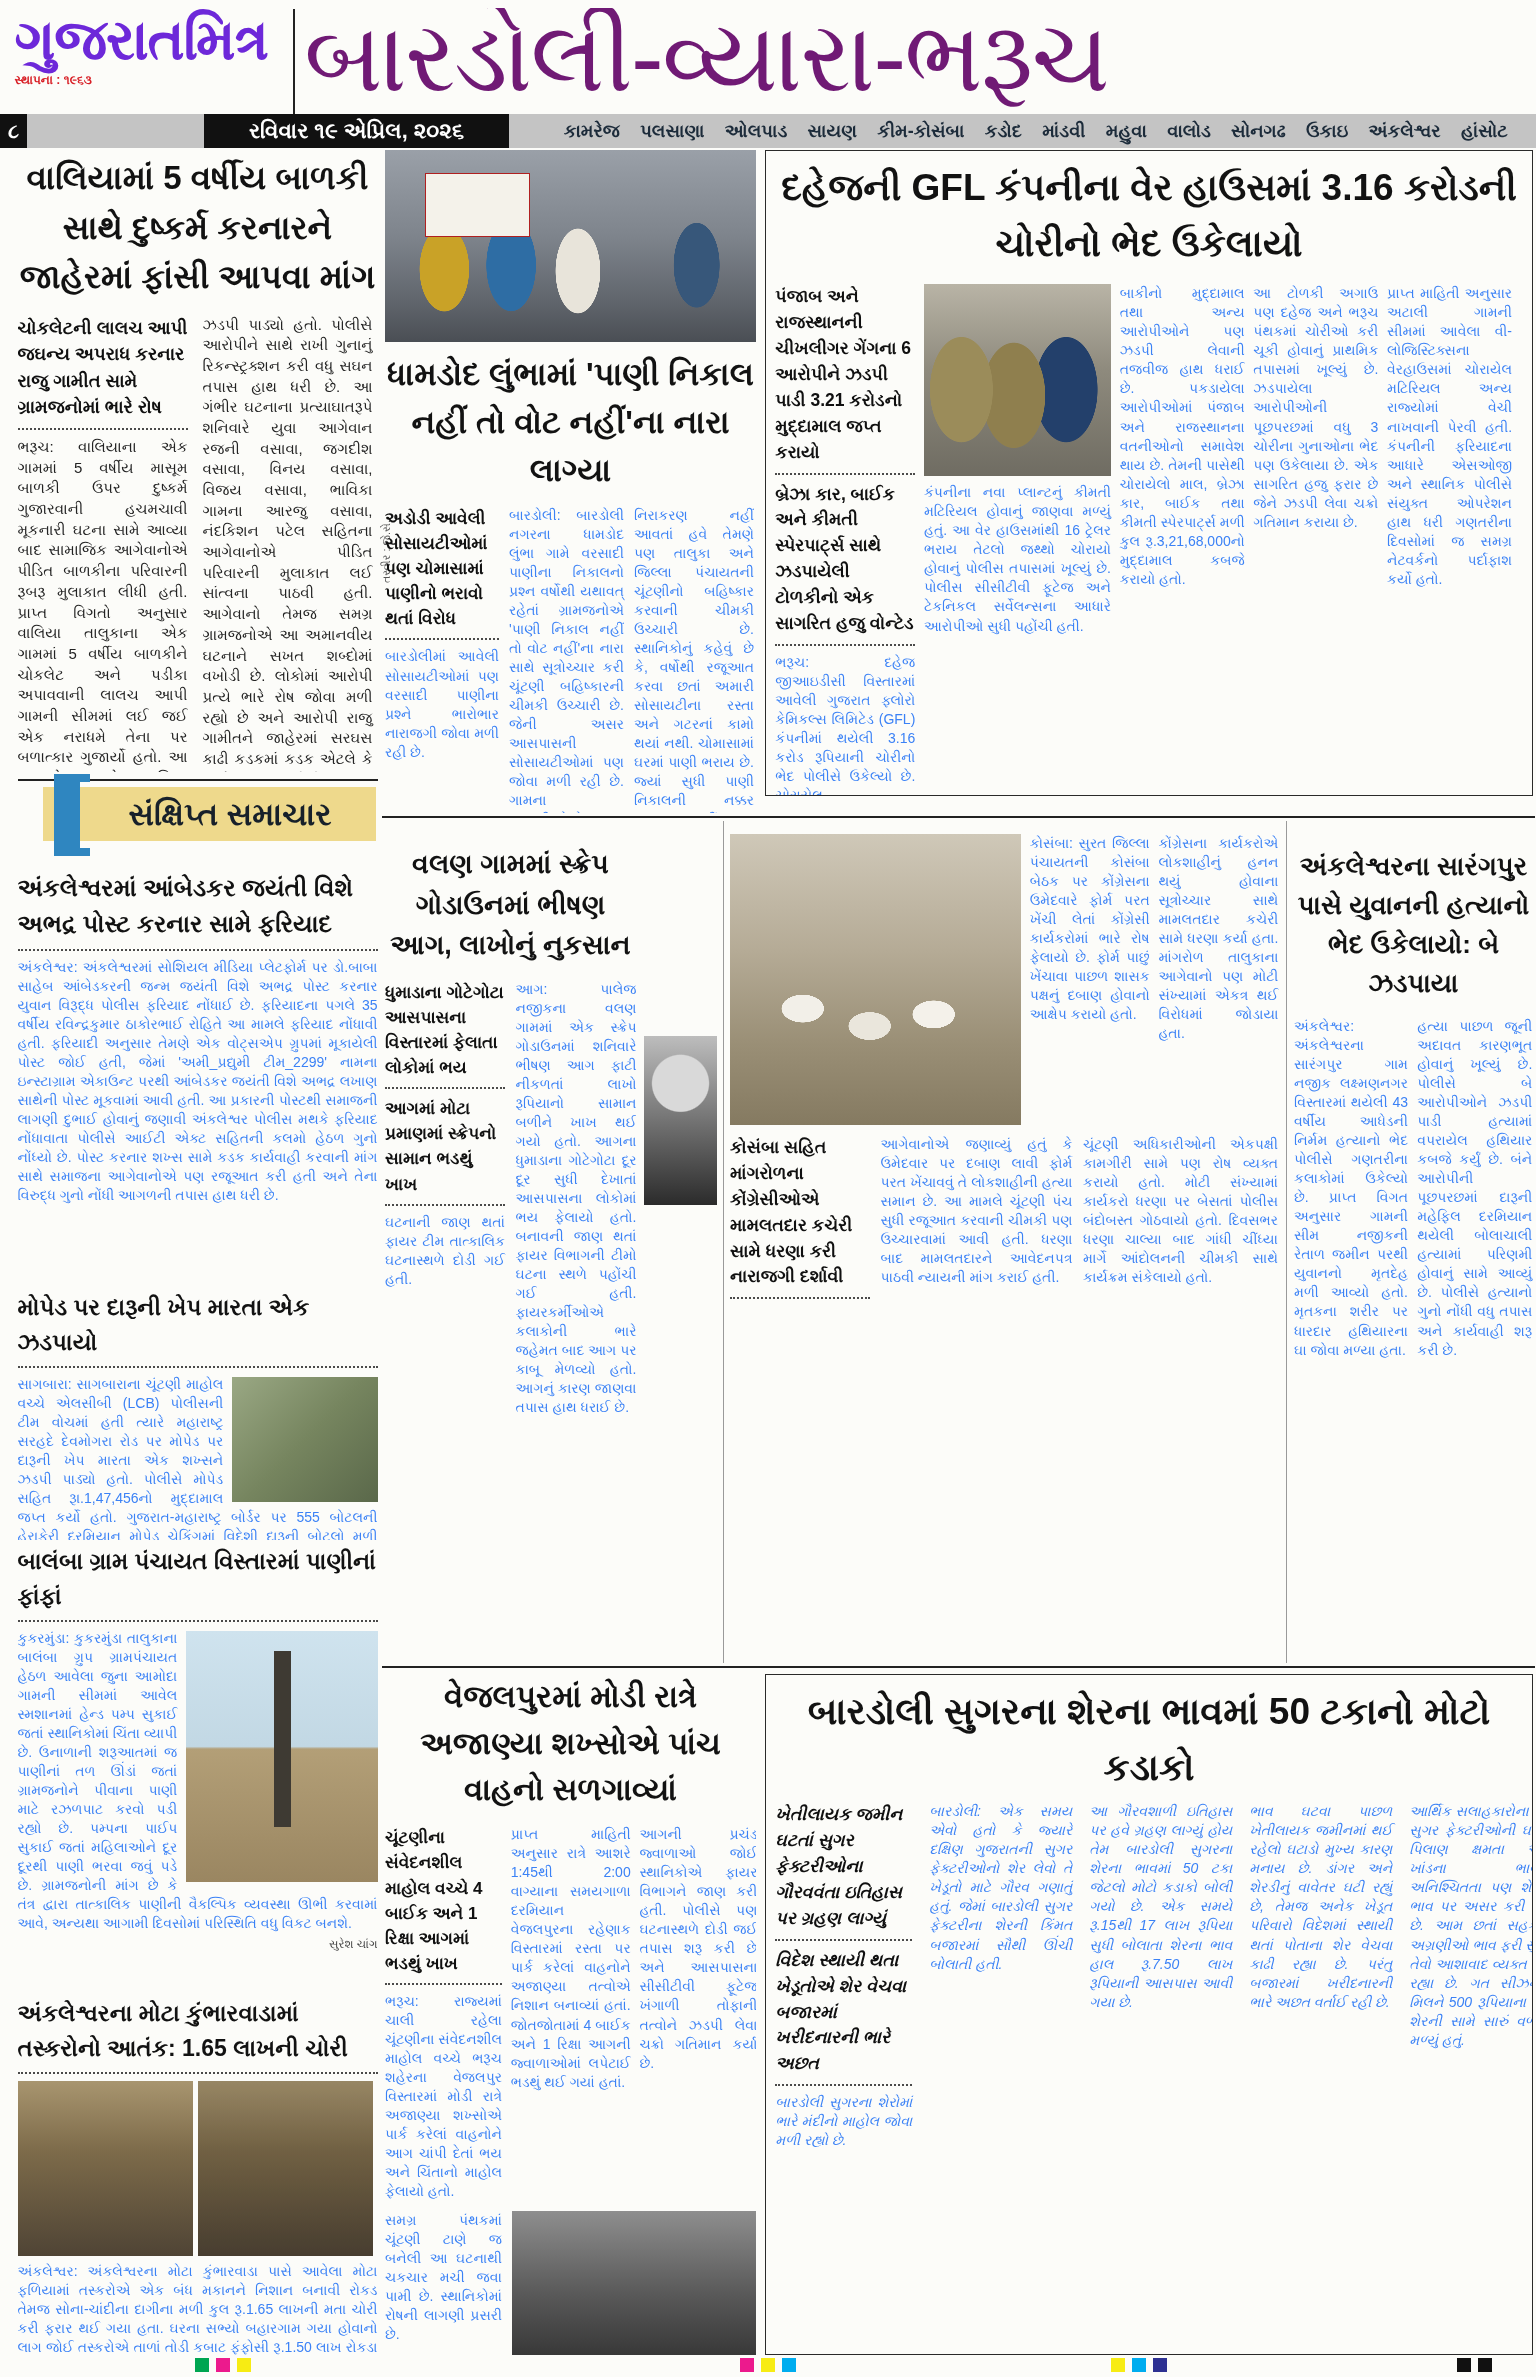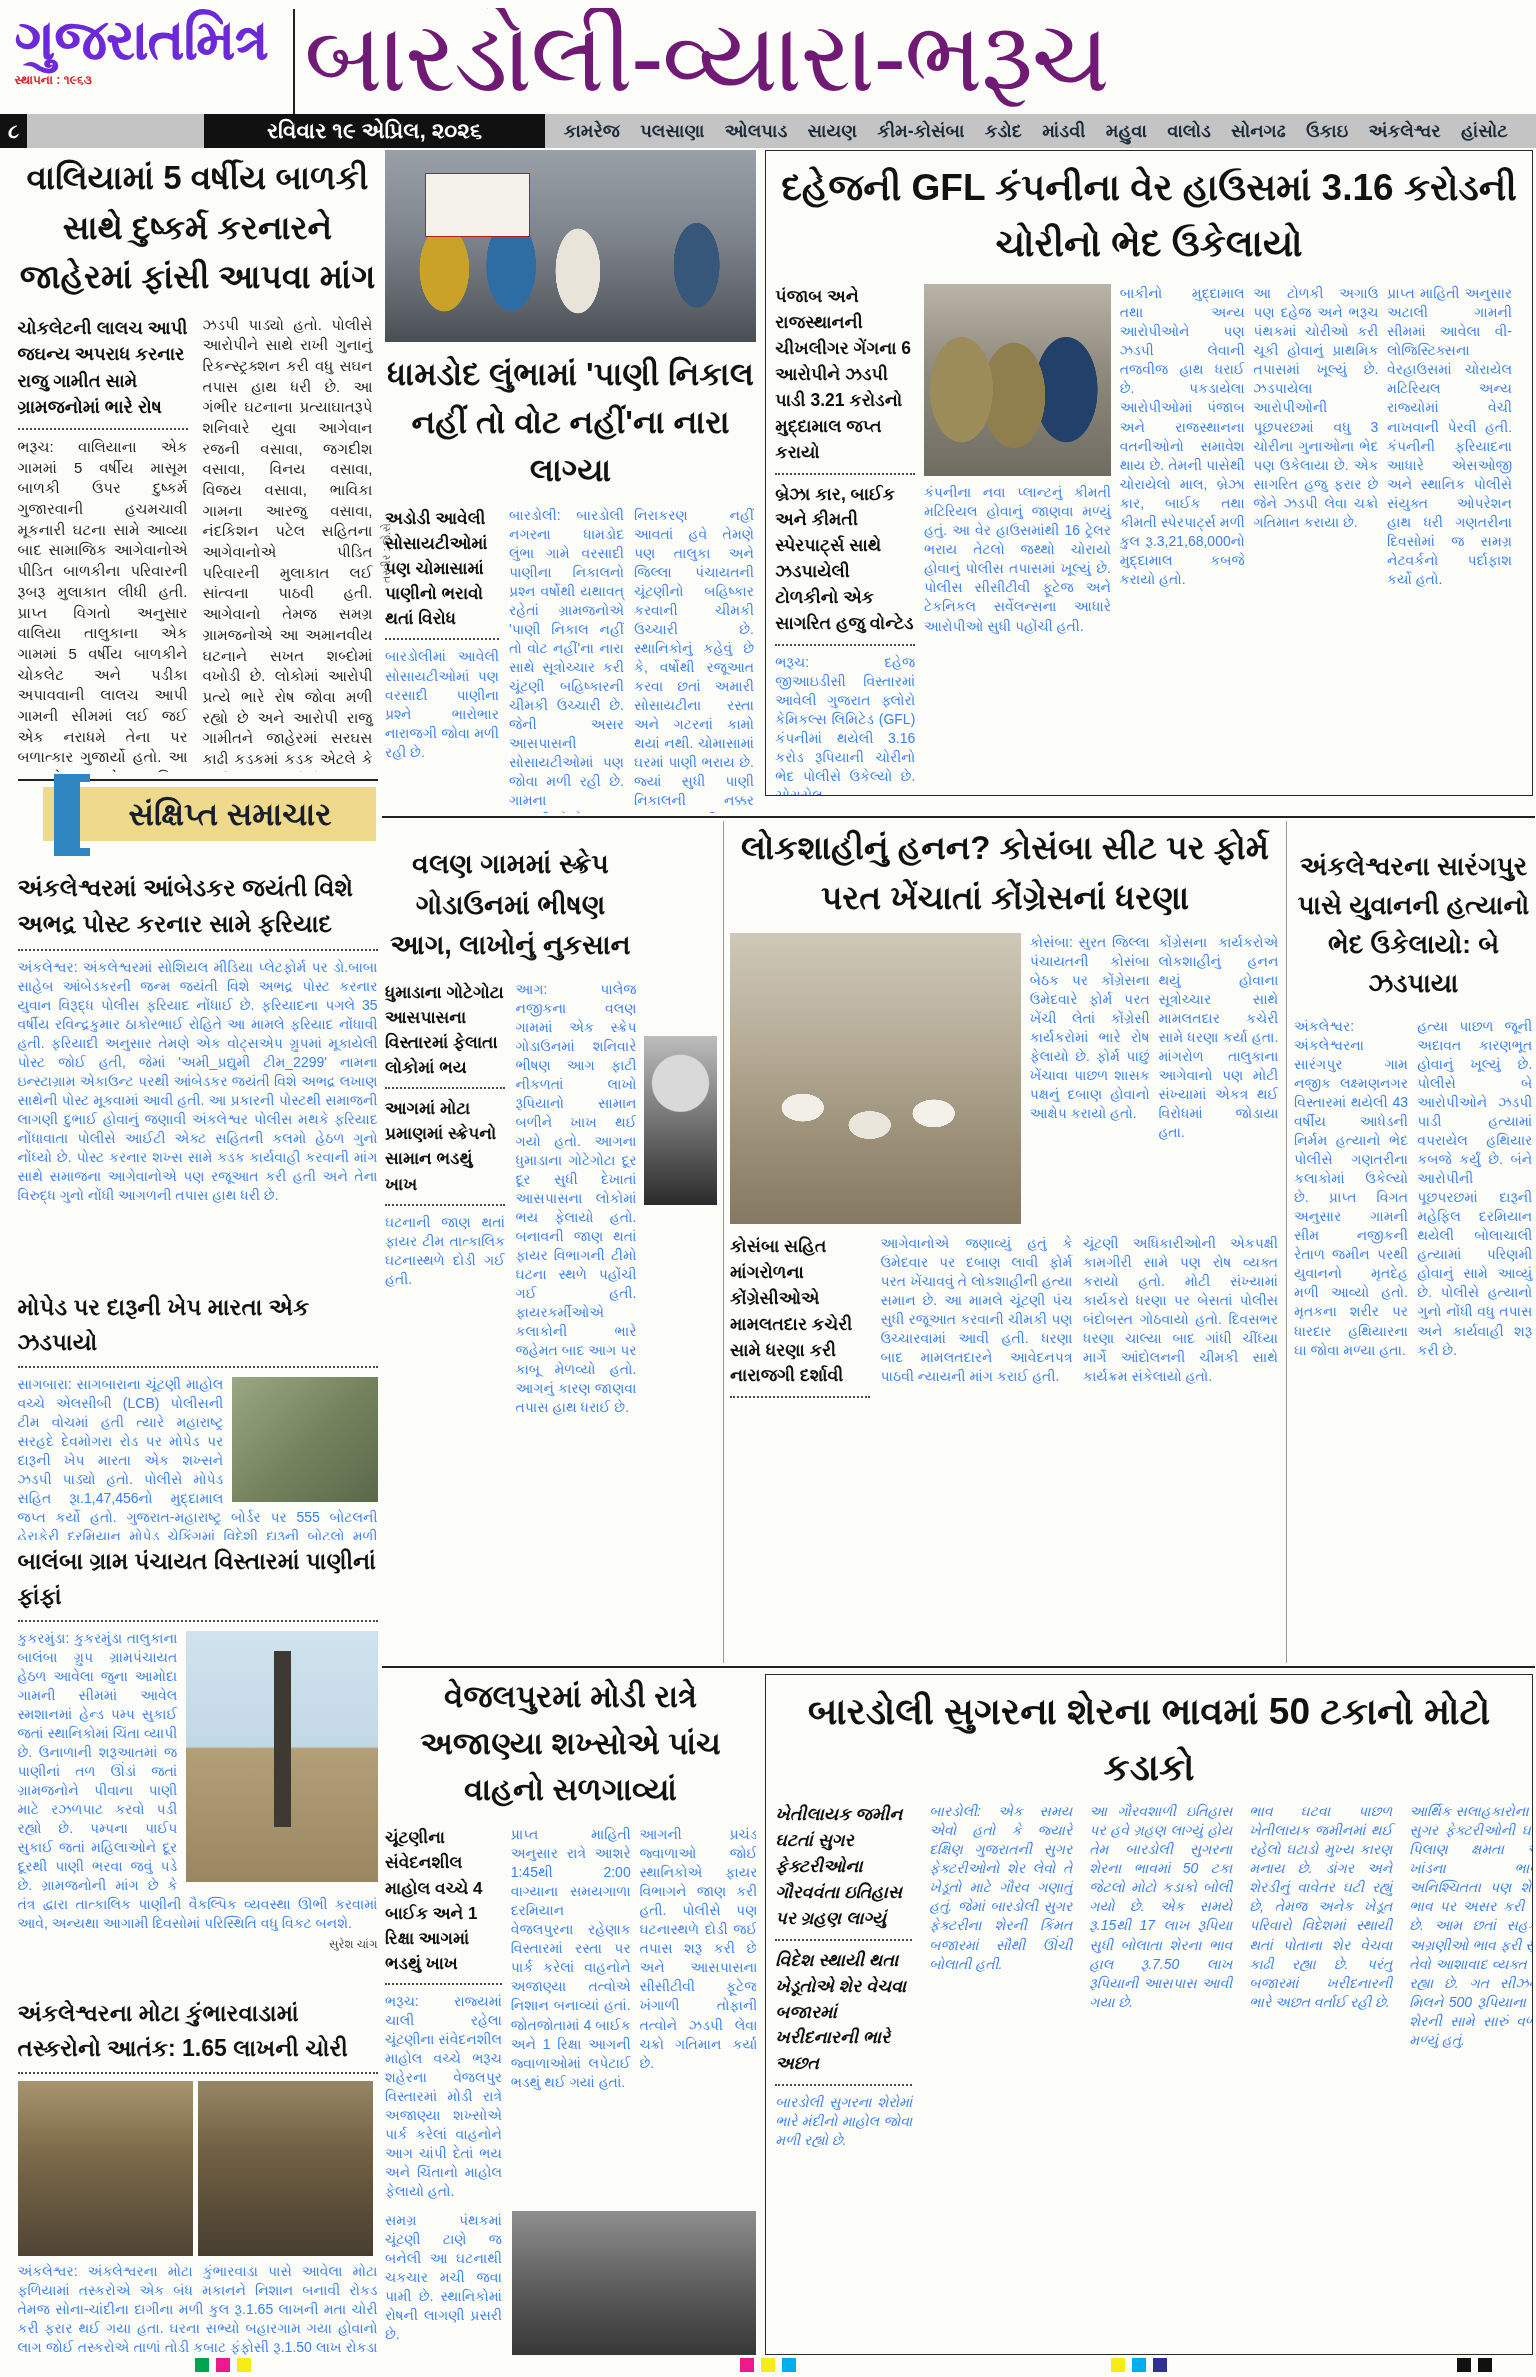--- a/index.html
+++ b/index.html
@@ -73,21 +73,21 @@
 
   <div class="abs" style="left:14.6px;top:10.5px;width:274px;height:102px;">
     <div class="logo">ગુજરાતમિત્ર</div>
     <div class="tagline">સ્થાપના : ૧૯૬૩</div>
   </div>
   <div class="abs" style="left:293px;top:8.7px;width:2.3px;height:105px;background:#222;"></div>
   <div class="abs main-title clip" style="left:304px;top:8.2px;width:1230px;height:105px;">બારડોલી-વ્યારા-ભરૂચ</div>
 
   <div class="abs pagenum" style="left:0;top:114px;width:27px;height:34px;">૮</div>
   <div class="abs graystrip" style="left:27px;top:114px;width:1509px;height:34px;"></div>
-  <div class="abs datebox" style="left:204px;top:114px;width:341px;height:34px;">રવિવાર ૧૯ એપ્રિલ, ૨૦૨૬</div>
+  <div class="abs datebox" style="left:204px;top:114px;width:305px;height:34px;">રવિવાર ૧૯ એપ્રિલ, ૨૦૨૬</div>
   <div class="abs cities" style="left:555px;top:117px;height:28px;">
     <div class="city">કામરેજ</div>
     <div class="city">પલસાણા</div>
     <div class="city">ઓલપાડ</div>
     <div class="city">સાયણ</div>
     <div class="city">કીમ-કોસંબા</div>
     <div class="city">કડોદ</div>
     <div class="city">માંડવી</div>
     <div class="city">મહુવા</div>
     <div class="city">વાલોડ</div>
@@ -180,21 +180,20 @@
         <div class="sub-bold" style="font-size:17px;">આગમાં મોટા પ્રમાણમાં સ્ક્રેપનો સામાન ભડથું ખાખ</div>
         <div class="dotted"></div>
         <div class="body-sm">ઘટનાની જાણ થતાં ફાયર ટીમ તાત્કાલિક ઘટનાસ્થળે દોડી ગઈ હતી.</div>
       </div>
       <div class="body-sm">આગ: પાલેજ નજીકના વલણ ગામમાં એક સ્ક્રેપ ગોડાઉનમાં શનિવારે ભીષણ આગ ફાટી નીકળતાં લાખો રૂપિયાનો સામાન બળીને ખાખ થઈ ગયો હતો. આગના ધુમાડાના ગોટેગોટા દૂર દૂર સુધી દેખાતાં આસપાસના લોકોમાં ભય ફેલાયો હતો. બનાવની જાણ થતાં ફાયર વિભાગની ટીમો ઘટના સ્થળે પહોંચી ગઈ હતી. ફાયરકર્મીઓએ કલાકોની ભારે જહેમત બાદ આગ પર કાબૂ મેળવ્યો હતો. આગનું કારણ જાણવા તપાસ હાથ ધરાઈ છે.</div>
     </div>
   </div>
   <div class="abs photo ph-smoke" style="left:644px;top:844px;width:73px;height:169px;"></div>
 
   <div class="abs clip" style="left:730px;top:823px;width:550px;height:840px;">
-    <div class="headline center" style="font-size:33px;">લોકશાહીનું હનન? કોસંબા સીટ પર ફોર્મ પરત ખેંચાતાં કોંગ્રેસનાં ધરણા</div>
     <div class="grid" style="grid-template-columns:291px 120px 120px;gap:0 8.7px;margin-top:10.5px;">
       <div class="photo ph-protest" style="width:291px;height:291px;"></div>
       <div class="body-sm">કોસંબા: સુરત જિલ્લા પંચાયતની કોસંબા બેઠક પર કોંગ્રેસના ઉમેદવારે ફોર્મ પરત ખેંચી લેતાં કોંગ્રેસી કાર્યકરોમાં ભારે રોષ ફેલાયો છે. ફોર્મ પાછું ખેંચાવા પાછળ શાસક પક્ષનું દબાણ હોવાનો આક્ષેપ કરાયો હતો.</div>
       <div class="body-sm">કોંગ્રેસના કાર્યકરોએ લોકશાહીનું હનન થયું હોવાના સૂત્રોચ્ચાર સાથે મામલતદાર કચેરી સામે ધરણા કર્યા હતા. માંગરોળ તાલુકાના આગેવાનો પણ મોટી સંખ્યામાં એકત્ર થઈ વિરોધમાં જોડાયા હતા.</div>
     </div>
     <div class="grid" style="grid-template-columns:140px 192px 195px;gap:0 10.5px;margin-top:10.5px;">
       <div>
         <div class="sub-bold" style="font-size:17.5px;">કોસંબા સહિત માંગરોળના કોંગ્રેસીઓએ મામલતદાર કચેરી સામે ધરણા કરી નારાજગી દર્શાવી</div>
         <div class="dotted"></div>
       </div>

